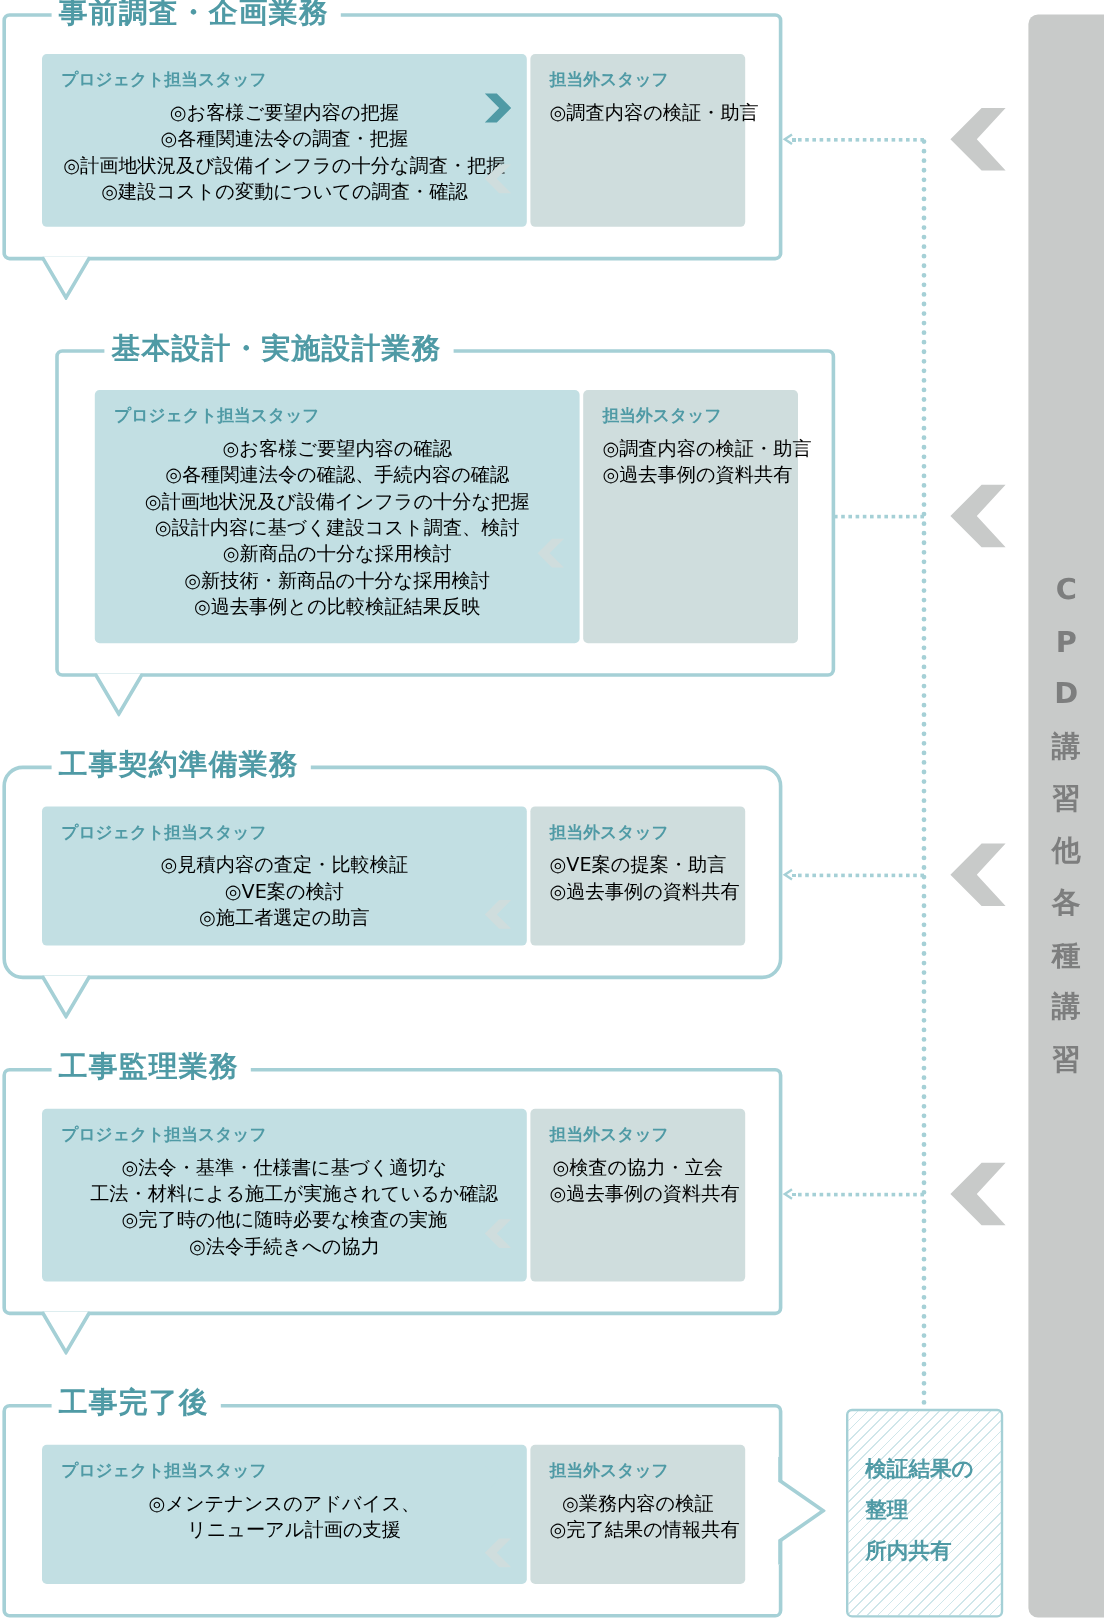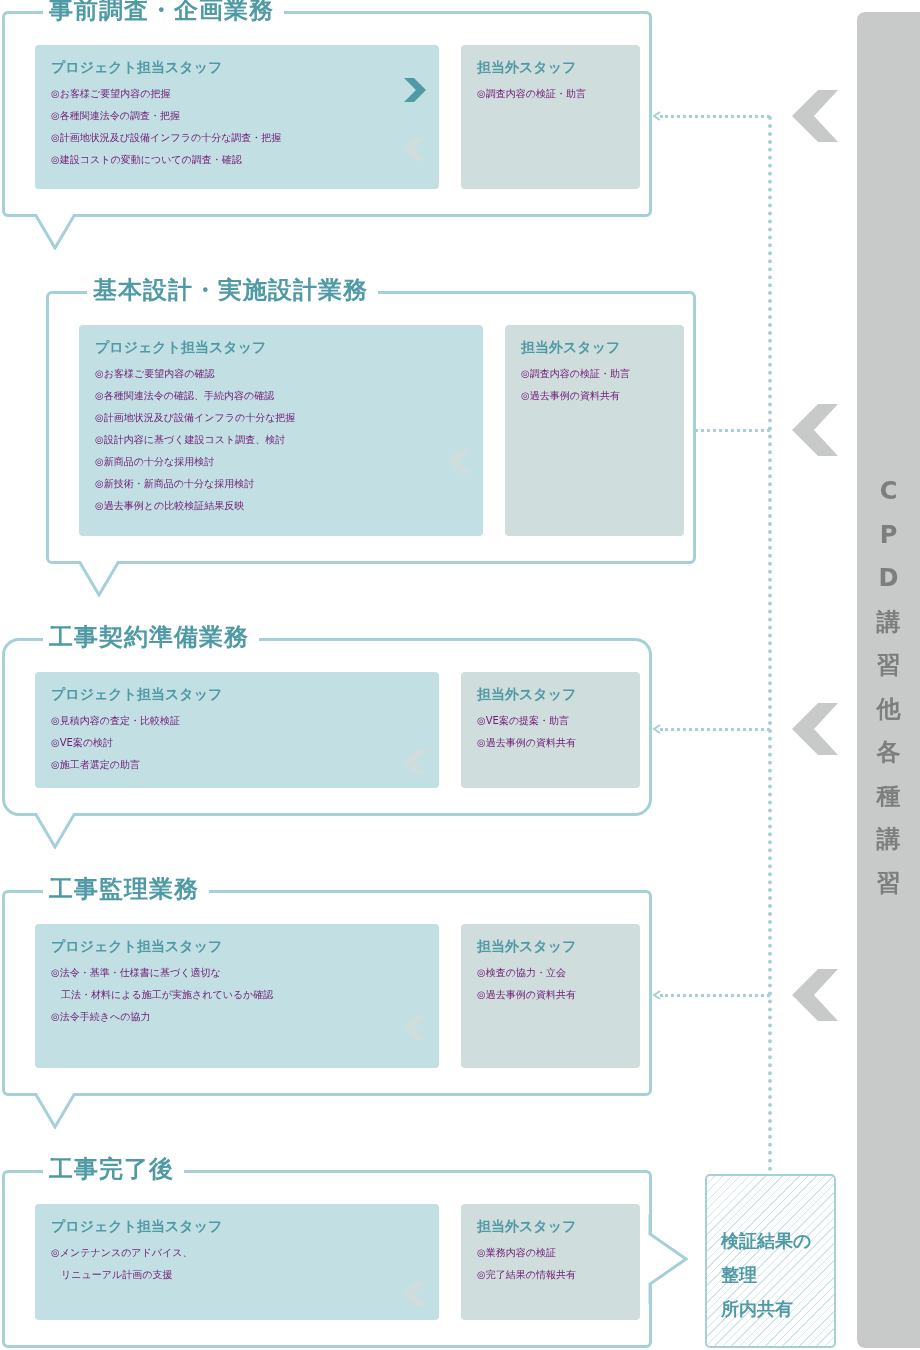--- a/index.html
+++ b/index.html
@@ -4,38 +4,38 @@
 <style>
   * { box-sizing: border-box; margin: 0; padding: 0; }
   html, body { width: 920px; height: 1350px; background: #ffffff; overflow: hidden; }
   body { position: relative; font-family: "DejaVu Sans", "Liberation Sans", sans-serif; color: #6aa4ad; }
 
   .phase { position: absolute; left: 2px; width: 650px; border: 3px solid #a5d0d6; border-radius: 6px; background: #fff; }
   .phase-title { position: absolute; left: 38px; top: -20px; background: #fff; padding: 0 10px 0 6px; font-size: 24px; font-weight: bold; color: #4f9aa5; line-height: 32px; letter-spacing: 1px; white-space: nowrap; }
   .tail { position: absolute; left: 30px; bottom: -36px; width: 40px; height: 36px; }
 
   .box-main { position: absolute; left: 30px; width: 404px; background: #c2dfe3; border-radius: 4px; padding: 12px 16px; }
-  .box-other { position: absolute; left: 456px; width: 179px; background: #cfdddd; border-radius: 4px; padding: 12px 16px; }
+  .box-other { position: absolute; left: 437px; width: 179px; background: #cfdddd; border-radius: 4px; padding: 12px 16px; }
   .box-head { font-size: 14px; font-weight: bold; color: #4f9aa5; line-height: 20px; margin-bottom: 6px; white-space: nowrap; }
-  .box-item { font-size: 10px; color: #701a75; line-height: 22px; white-space: nowrap; }
+  .box-item { font-size: 16px; color: #000000; line-height: 22px; white-space: nowrap; text-align: center; }
 
   .arrow { position: absolute; left: 397px; width: 26px; height: 26px; }
 
   .cpd-bar { position: absolute; left: 857px; top: 12px; width: 63px; height: 1336px; background: #c8cac9; border-radius: 8px 0 0 8px; }
   .cpd-text { position: absolute; left: 0; width: 63px; top: 458px; text-align: center; font-size: 24px; font-weight: bold; color: #7d7e7e; line-height: 43.5px; }
   .cpd-text span { display: block; }
 
   .big-chev { position: absolute; left: 790px; width: 50px; height: 54px; }
 
   .vline { position: absolute; left: 768px; top: 116px; width: 0; height: 1056px; border-left: 4px dotted #a5d0d6; }
   .hline { position: absolute; left: 660px; width: 110px; height: 0; border-top: 3px dotted #a5d0d6; }
   .hline-head { position: absolute; left: 651px; width: 12px; height: 12px; }
 
   .result-box { position: absolute; left: 705px; top: 1174px; width: 131px; height: 174px; border: 2px solid #a5d0d6; border-radius: 5px;
-    background: repeating-linear-gradient(135deg, #ffffff 0px, #ffffff 5px, #cfe6ea 5px, #cfe6ea 6px); padding-top: 48px; padding-left: 14px; }
+    background: repeating-linear-gradient(135deg, #ffffff 0px, #ffffff 5px, #cfe6ea 5px, #cfe6ea 6px); padding-top: 32px; padding-left: 14px; }
   .result-line { font-size: 18px; font-weight: bold; color: #4f9aa5; line-height: 34px; white-space: nowrap; }
   .result-pointer { position: absolute; left: 648px; top: 1214px; width: 40px; height: 90px; }
 </style>
 </head>
 <body>
 
 <div class="vline"></div>
 
 <div class="hline" style="top:115px;"></div>
 <svg class="hline-head" style="top:110px;" viewBox="0 0 12 12">
@@ -135,20 +135,21 @@
       <polyline points="0,0 20,34 40,0" fill="none" stroke="#a5d0d6" stroke-width="3"></polyline>
     </svg>
 </div>
 
 <div class="phase" style="top:890px; height:206px;">
   <div class="phase-title">工事監理業務</div>
   <div class="box-main" style="top:31px; height:144px;">
     <div class="box-head">プロジェクト担当スタッフ</div>
     <div class="box-item">◎法令・基準・仕様書に基づく適切な</div>
     <div class="box-item">　工法・材料による施工が実施されているか確認</div>
+    <div class="box-item">◎完了時の他に随時必要な検査の実施</div>
     <div class="box-item">◎法令手続きへの協力</div>
   </div>
   <svg class="arrow" style="top:60px;" viewBox="0 0 26 26">
       <polygon points="2,1 12,1 24,13 12,25 2,25 14,13" fill="#c2dfe3"></polygon>
     </svg>
   <svg class="arrow" style="top:122px;" viewBox="0 0 26 26">
       <polygon points="24,1 14,1 2,13 14,25 24,25 12,13" fill="#cfdddd"></polygon>
     </svg>
   <div class="box-other" style="top:31px; height:144px;">
     <div class="box-head">担当外スタッフ</div>

